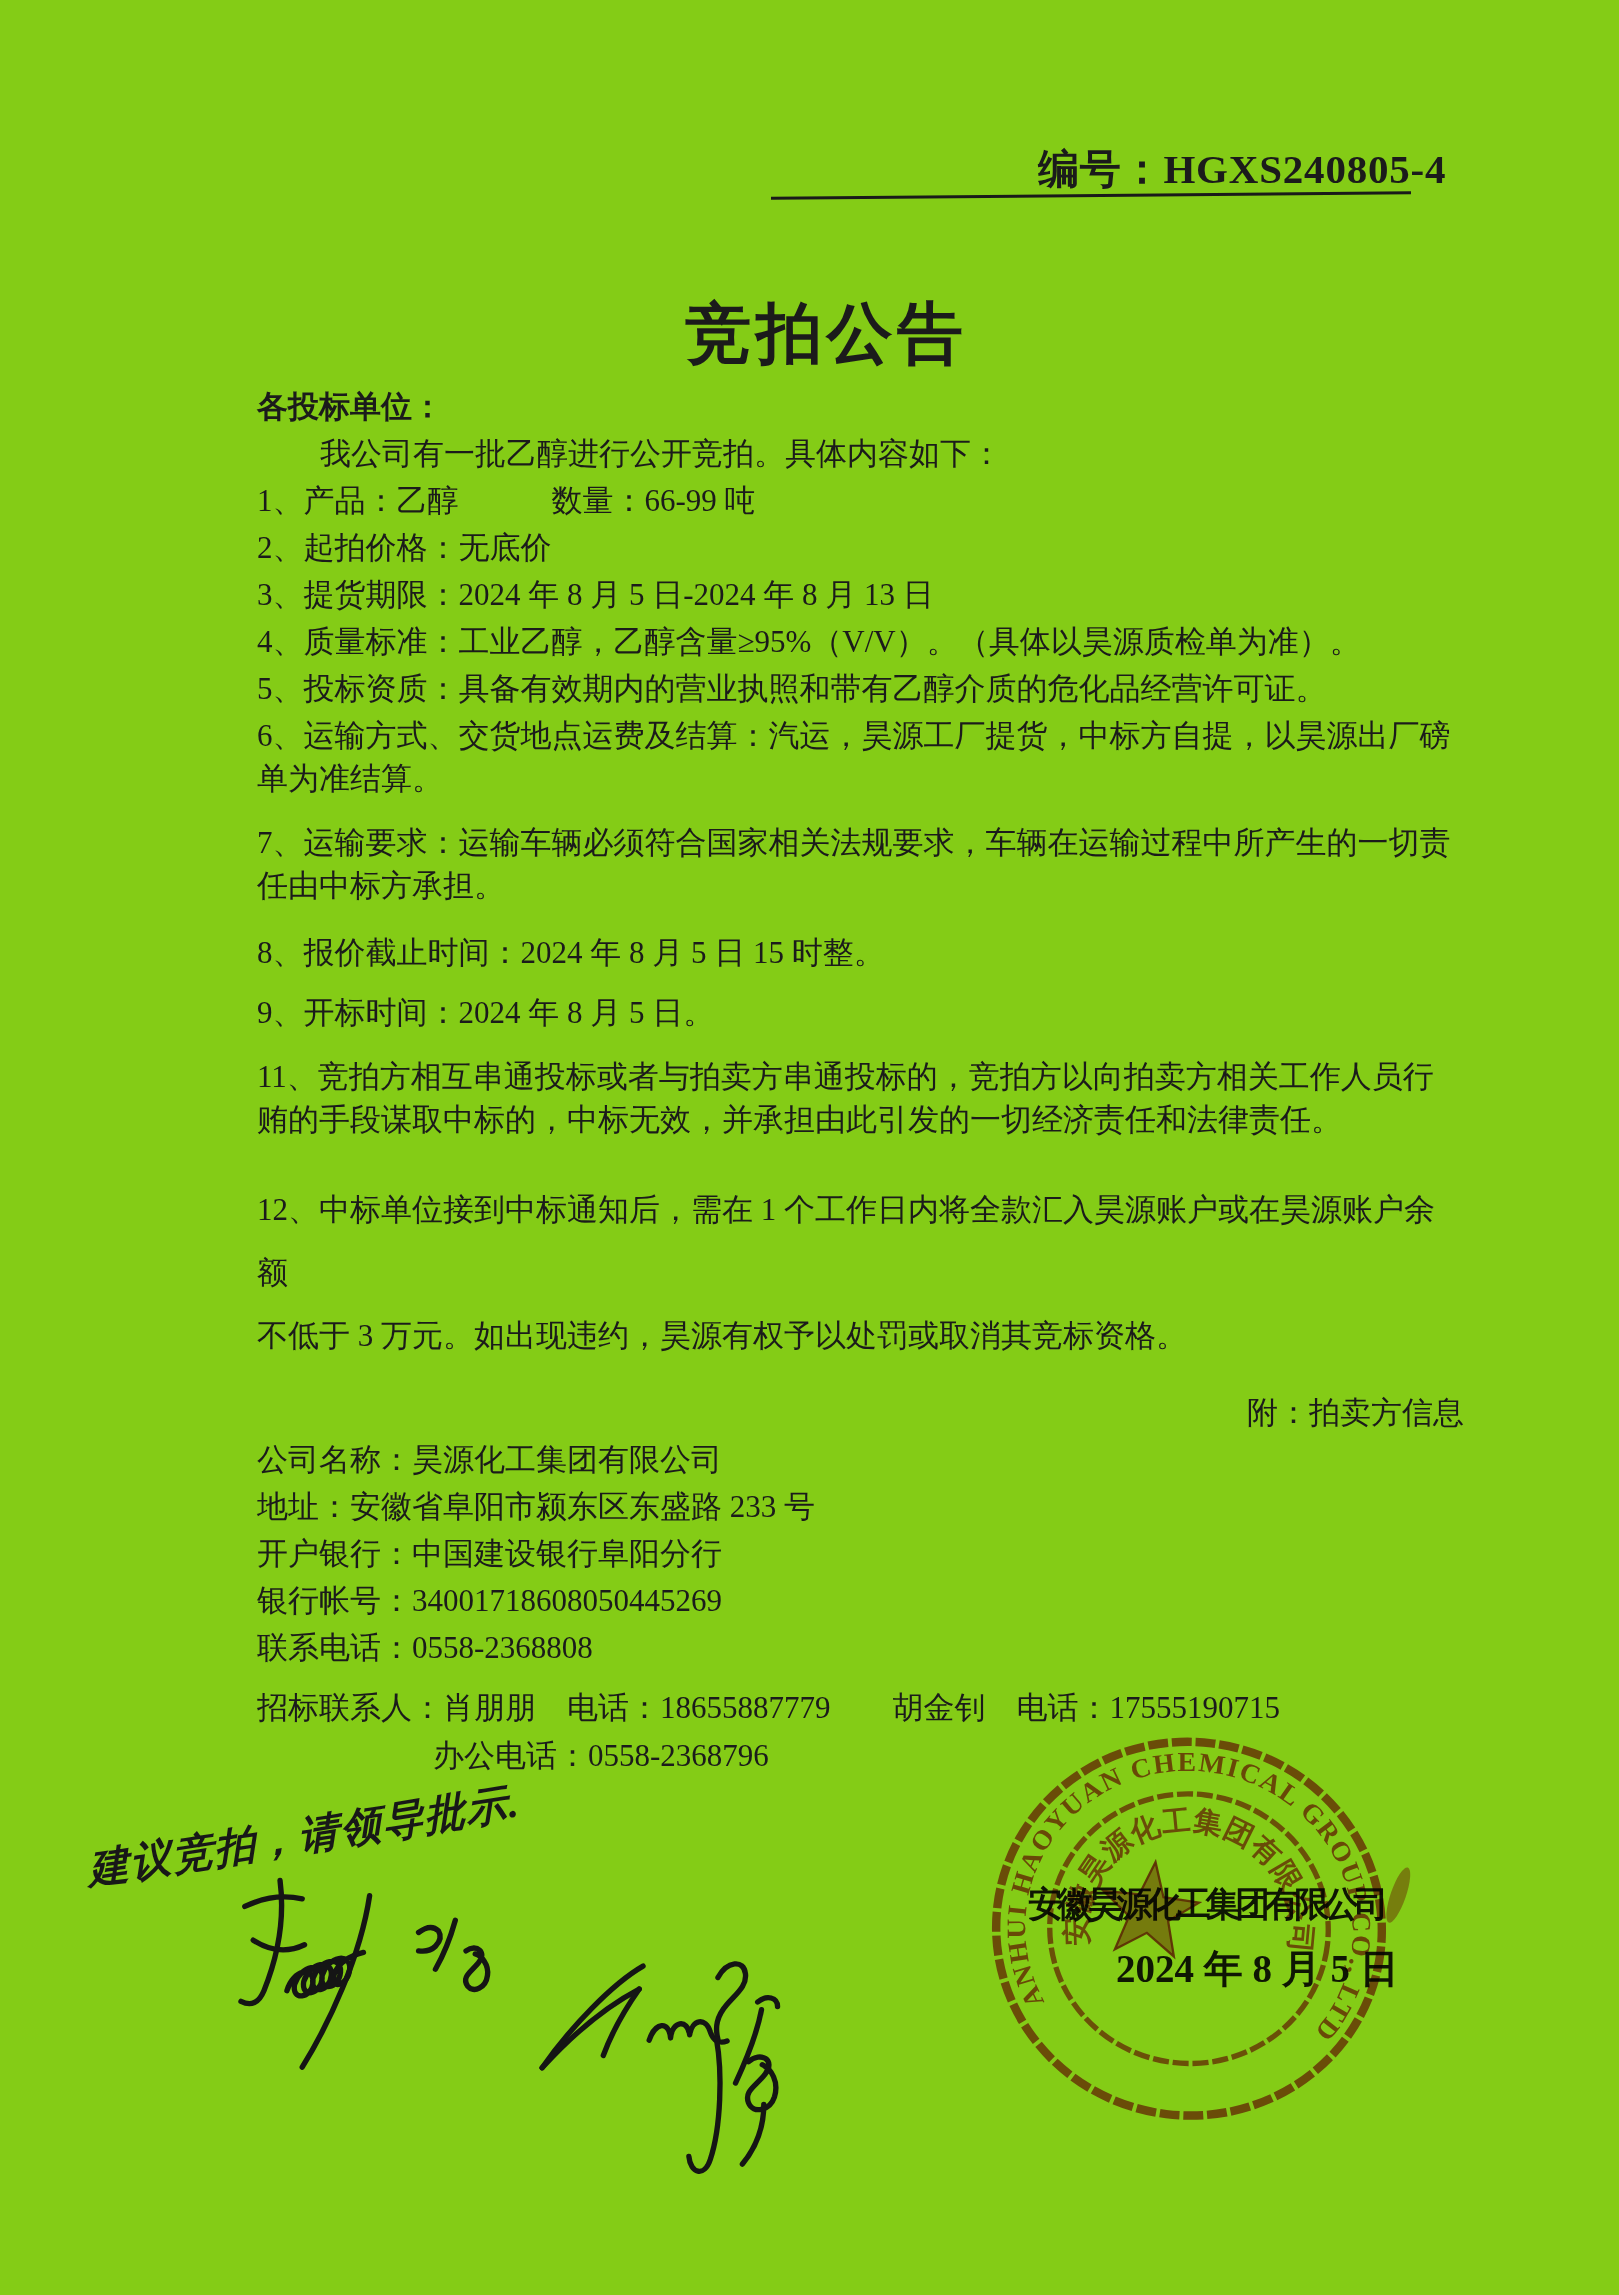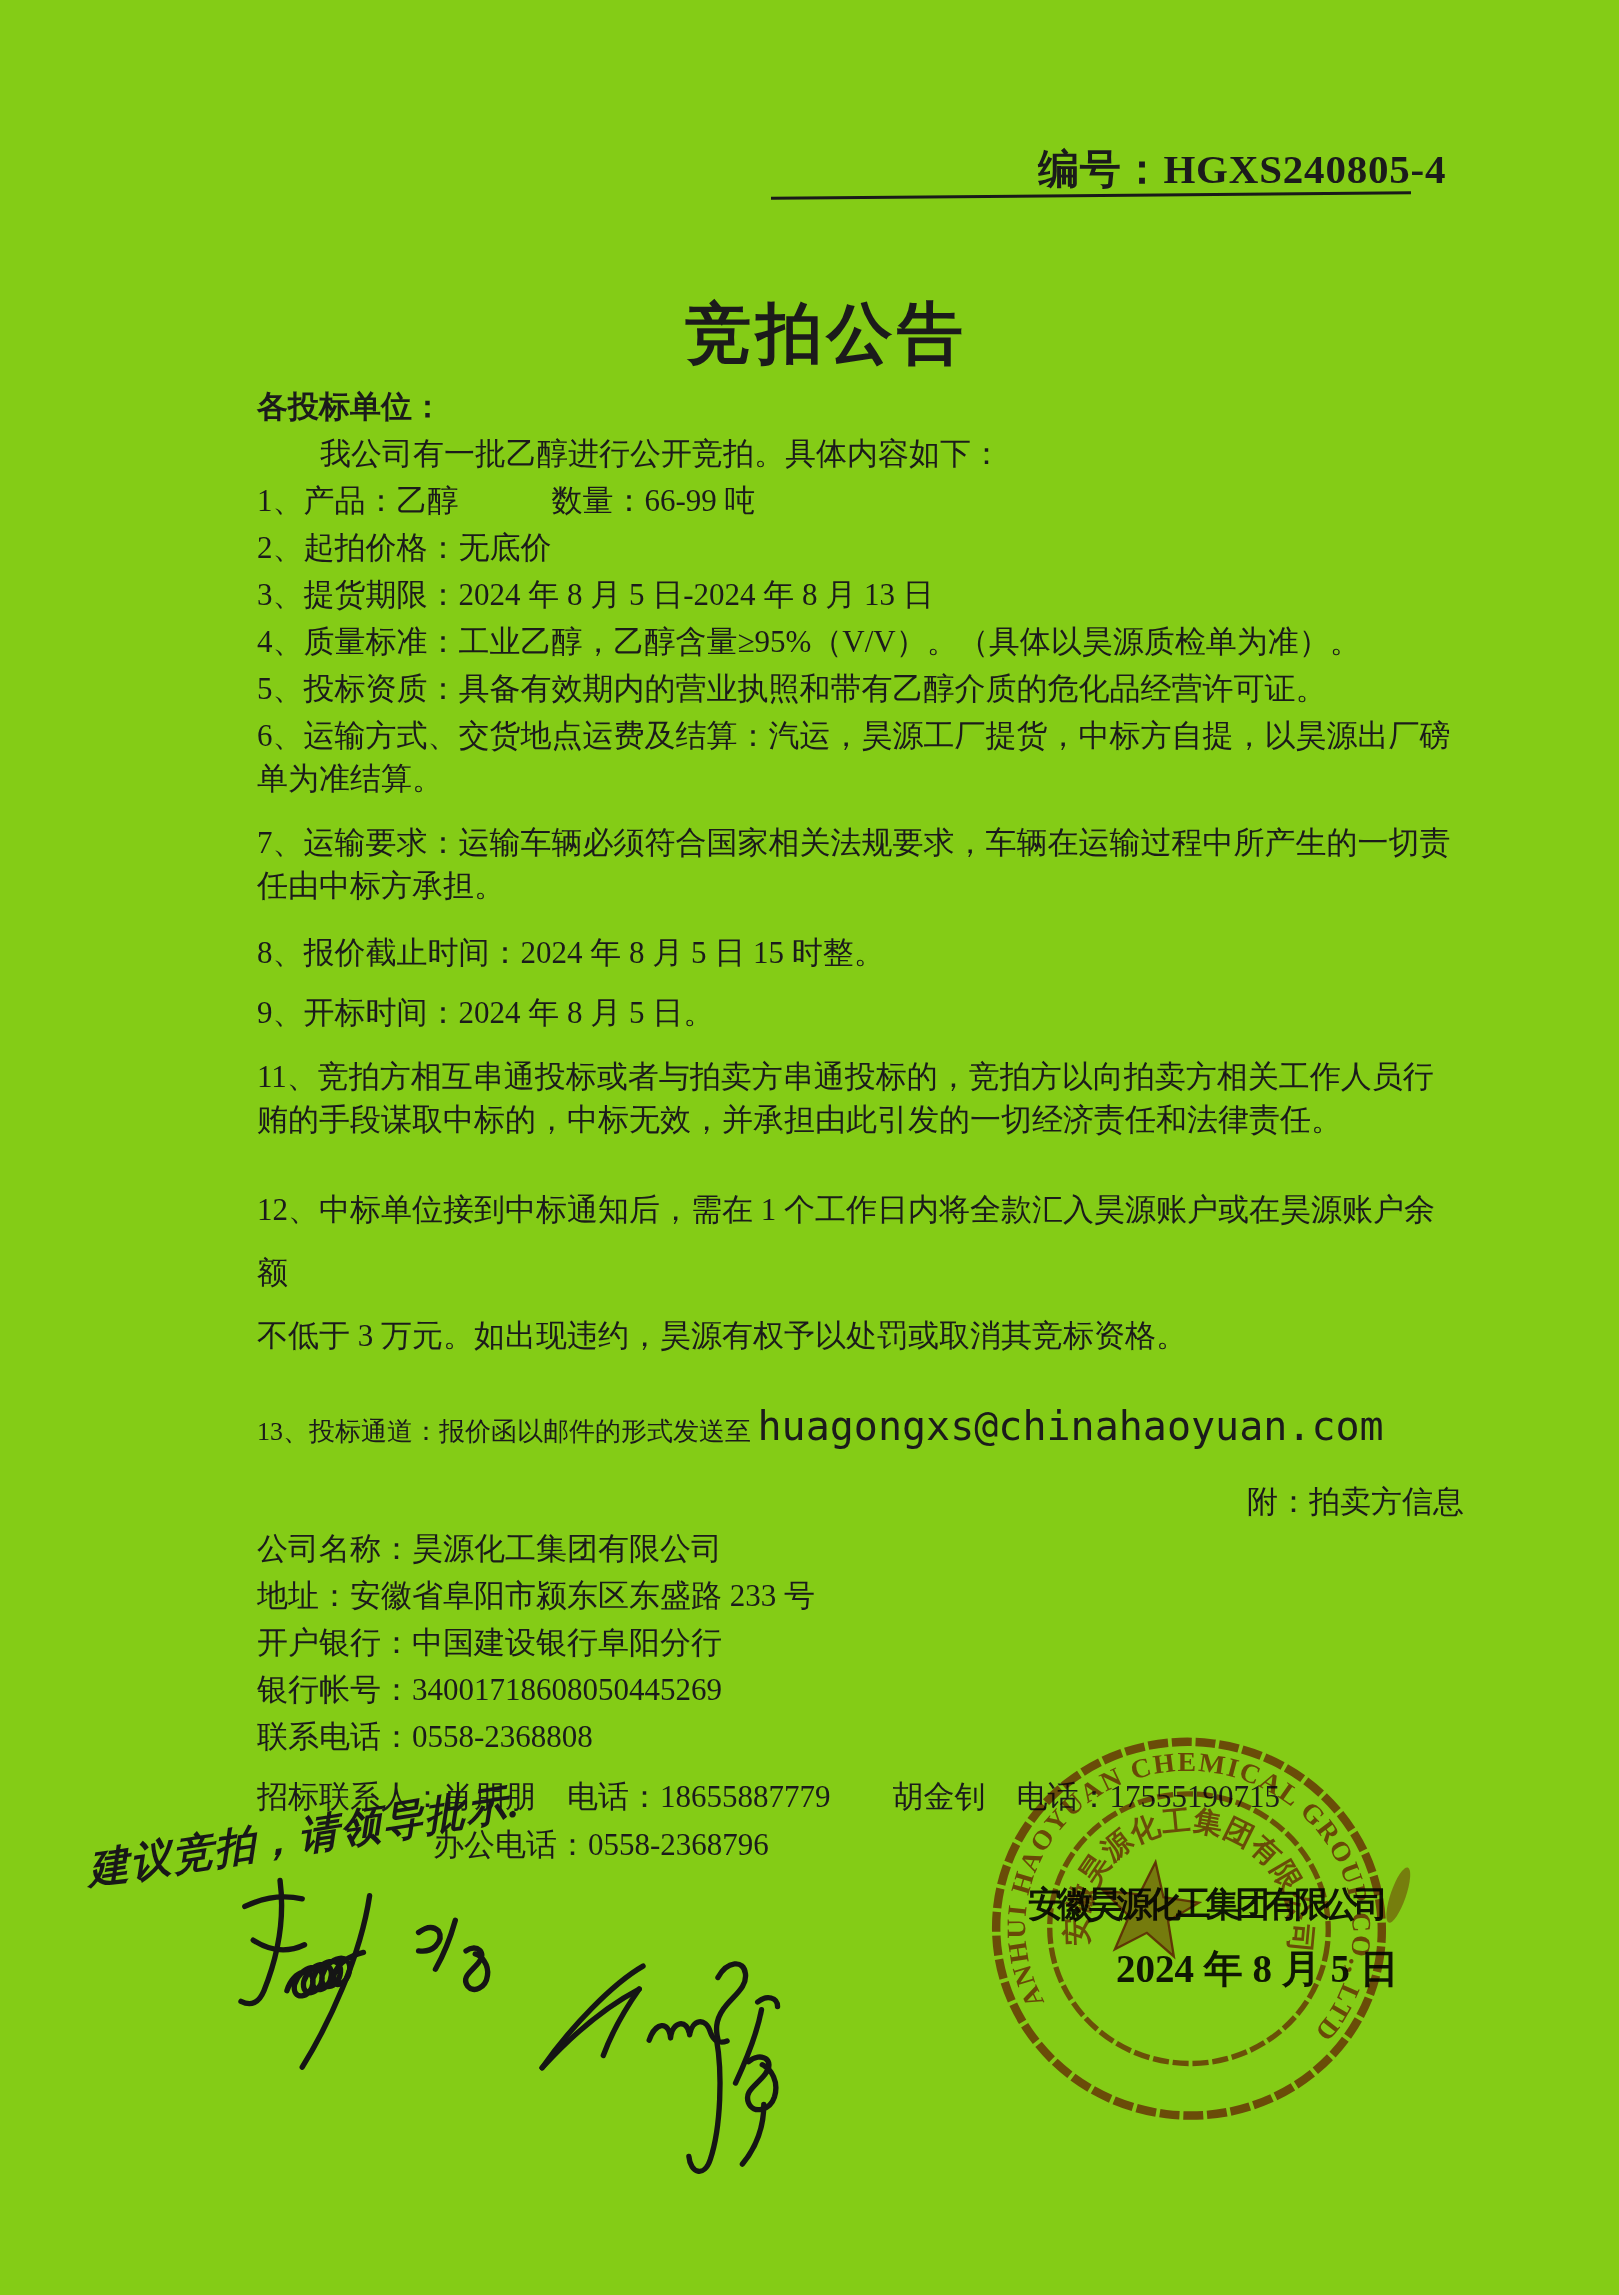--- a/index.html
+++ b/index.html
@@ -67,23 +67,20 @@
         <p class="row">8、报价截止时间：2024 年 8 月 5 日 15 时整。</p>
         <p class="row">9、开标时间：2024 年 8 月 5 日。</p>
         <p class="row">11、竞拍方相互串通投标或者与拍卖方串通投标的，竞拍方以向拍卖方相关工作人员行贿的手段谋取中标的，中标无效，并承担由此引发的一切经济责任和法律责任。</p>
       </div>
 
     <p class="item12">
       <span style="display:block">12、中标单位接到中标通知后，需在 1 个工作日内将全款汇入昊源账户或在昊源账户余额</span>
       <span style="display:block">不低于 3 万元。如出现违约，昊源有权予以处罚或取消其竞标资格。</span>
     </p>
 
-    <p class="item13">
-      <span>13、投标通道：报价函以邮件的形式发送至 </span><span class="email">huagongxs@chinahaoyuan.com</span>
-    </p>
 
     <p class="attach">附：拍卖方信息</p>
 
     <div class="company">
         <p class="row">公司名称：昊源化工集团有限公司</p>
         <p class="row">地址：安徽省阜阳市颍东区东盛路 233 号</p>
         <p class="row">开户银行：中国建设银行阜阳分行</p>
         <p class="row">银行帐号：34001718608050445269</p>
         <p class="row">联系电话：0558-2368808</p>
       </div>

